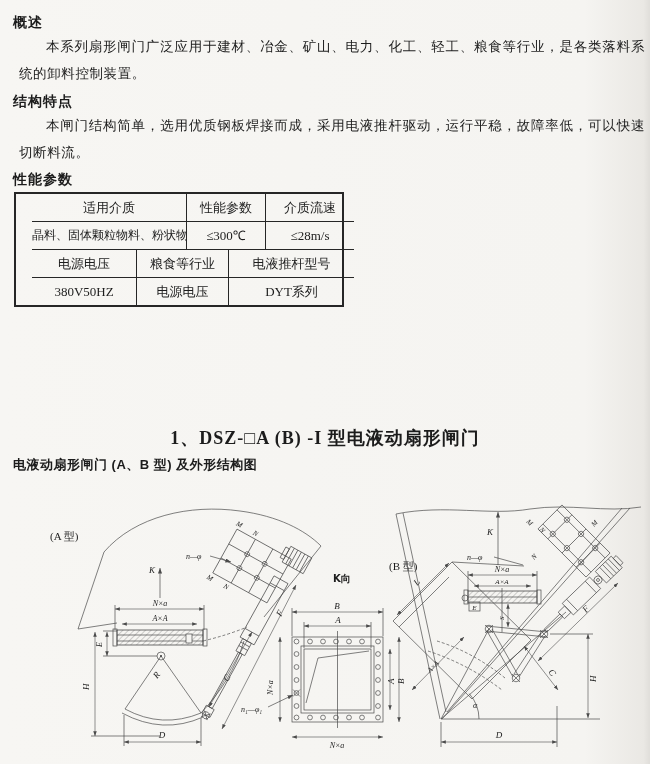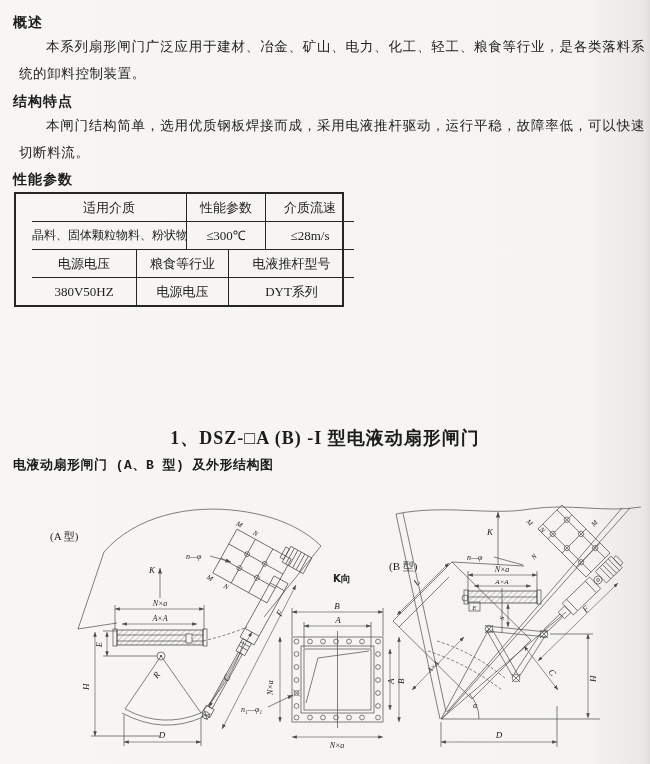--- a/index.html
+++ b/index.html
@@ -16,21 +16,21 @@
   .prow.cols-a{grid-template-columns:155px 79px 88px;}
   .prow.cols-b{grid-template-columns:105px 92px 125px;}
   .cell{height:27px;line-height:27px;text-align:center;font-size:13px;
         border-right:1.5px solid #262626;border-bottom:1.5px solid #262626;
         white-space:nowrap;overflow:hidden;}
   .cell.last{border-right:none;}
   .prow.bottom .cell{border-bottom:none;}
   .title{position:absolute;left:0;top:386px;width:650px;text-align:center;
          font-size:18px;font-weight:600;letter-spacing:1px;margin-top:40px;}
   .caption{position:absolute;left:13px;top:456px;
-           font-family:Liberation Mono, monospace;
+           font-family:Liberation Sans, sans-serif;
            font-weight:bold;font-size:13px;letter-spacing:0.5px;}
   svg{position:absolute;left:0;top:490px;}
   .thin{stroke:#4a4a4a;stroke-width:0.7;fill:none;}
   .dim{stroke:#4a4a4a;stroke-width:0.6;fill:none;
        marker-start:url(#arr);marker-end:url(#arr);}
   .dsh{stroke:#4a4a4a;stroke-width:0.7;fill:none;stroke-dasharray:3 2;}
   .lbl{font:italic 9px "Liberation Serif",serif;fill:#222;}
   .lbs{font:italic 8px "Liberation Serif",serif;fill:#222;}
   .lbt{font:italic 7px "Liberation Serif",serif;fill:#222;}
   .lbc{font:bold 10px "DejaVu Sans","Liberation Sans",sans-serif;fill:#1c1c1c;}

